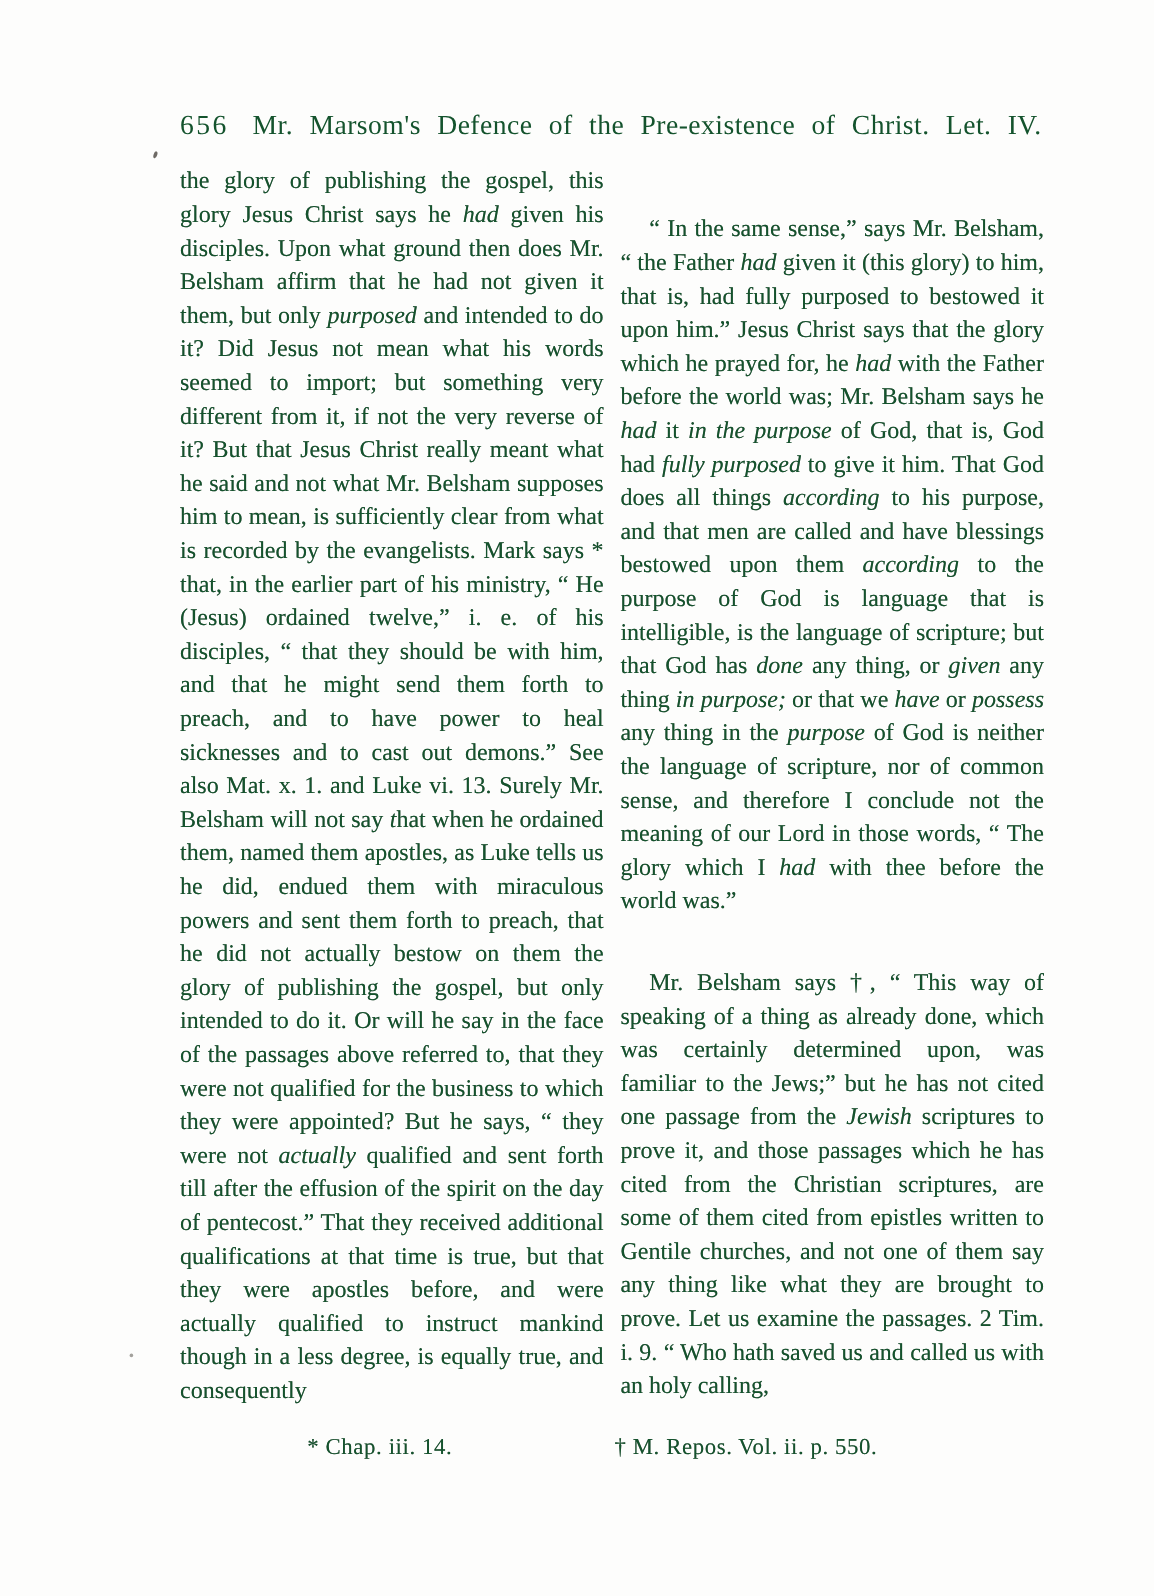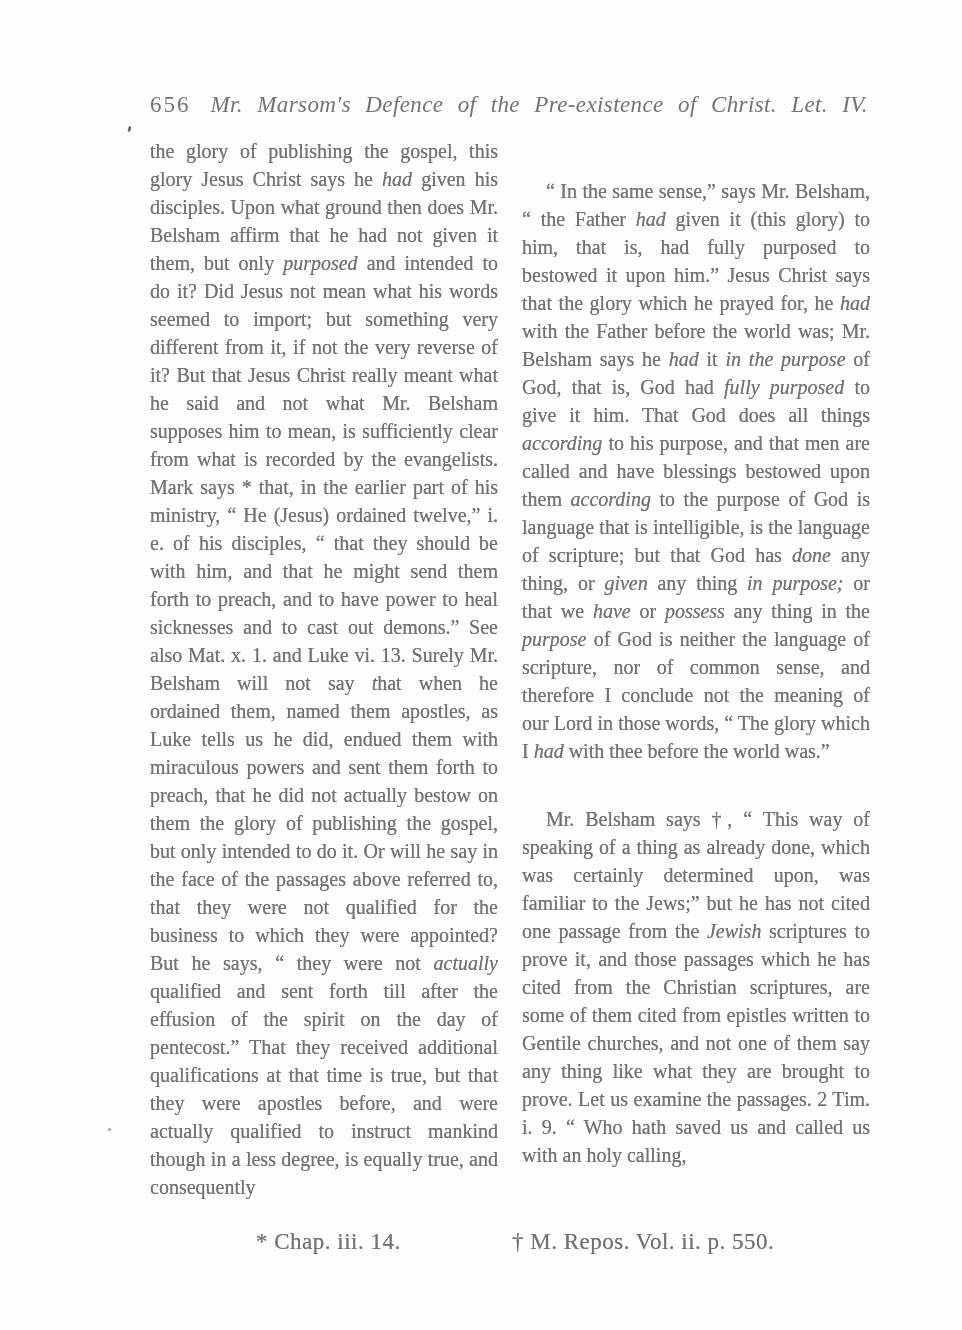--- a/index.html
+++ b/index.html
@@ -1,69 +1,67 @@
 <!DOCTYPE html>
 <html><head>
 <meta charset="utf-8">
 <style>
   html, body { margin: 0; padding: 0; background: #ffffff; }
   .page {
     position: relative;
     width: 962px;
     height: 1330px;
     background: #fdfdfc;
-    color: #737373;
+    color: #14532d;
     font-family: "Liberation Serif", serif;
     overflow: hidden;
   }
   .header {
     position: absolute;
     top: 92px;
     left: 150px;
     width: 718px;
     display: flex;
     align-items: baseline;
     font-size: 23px;
     letter-spacing: 0.4px;
   }
   .pagenum {
     font-style: normal;
     margin-right: 20px;
     letter-spacing: 2px;
   }
   .running-title {
     flex: 1;
-    font-style: italic;
     text-align: justify;
     text-align-last: justify;
     word-spacing: 2px;
   }
   .columns {
     position: absolute;
     top: 137px;
     left: 150px;
     width: 720px;
     display: flex;
-    gap: 24px;
+    gap: 14px;
   }
   .col {
     width: 353px;
     font-size: 20px;
     line-height: 28px;
     text-align: justify;
     text-shadow: 0 0 0.5px rgba(30,28,25,0.55);
   }
   .col p { margin: 0; }
   .col p.indent { text-indent: 24px; margin-top: 40px; }
   .footnote {
     position: absolute;
-    font-size: 23px;
+    font-size: 19px;
     letter-spacing: 0.5px;
     text-shadow: 0 0 0.5px rgba(30,28,25,0.5);
-    margin-top: 33px;
   }
   .footnote.fn-left  { top: 1196px; left: 256px; }
   .footnote.fn-right { top: 1196px; left: 512px; text-align: right; }
   .speck {
     position: absolute;
     background: #4a453e;
     border-radius: 50%;
   }
   .speck.s1 { left: 128px; top: 126px; width: 3px; height: 6px; transform: rotate(18deg); opacity: 0.8; }
   .speck.s2 { left: 108px; top: 1128px; width: 3px; height: 3px; opacity: 0.5; }

